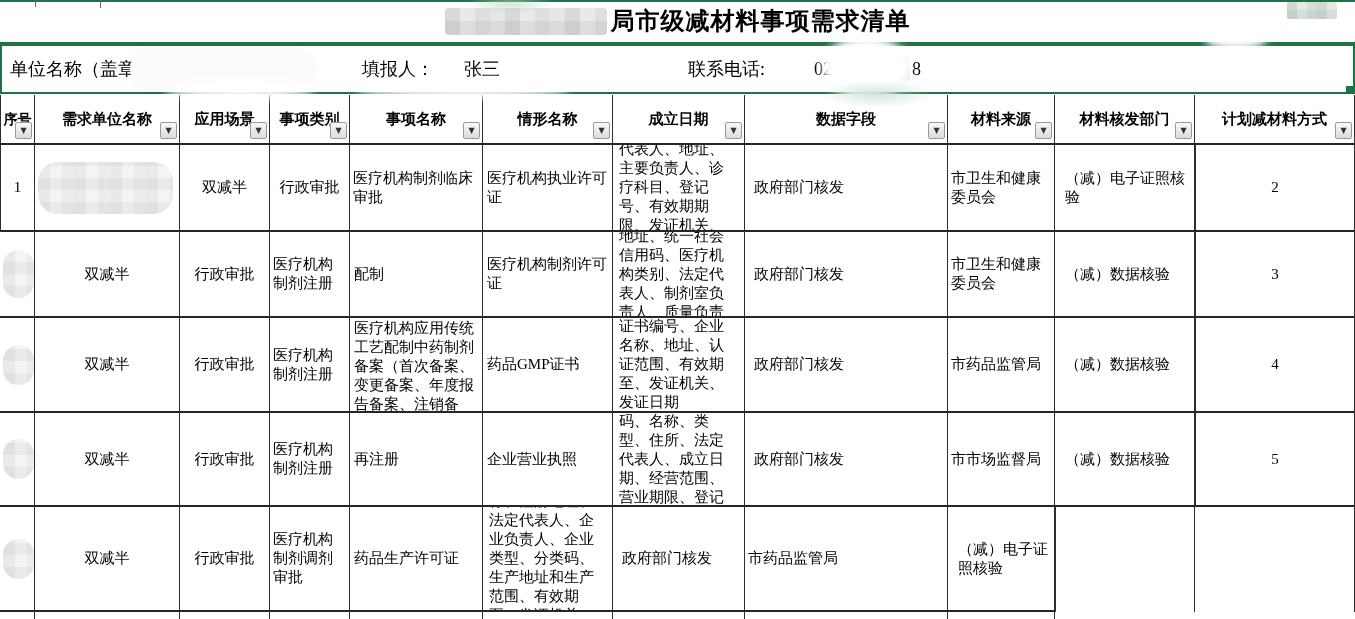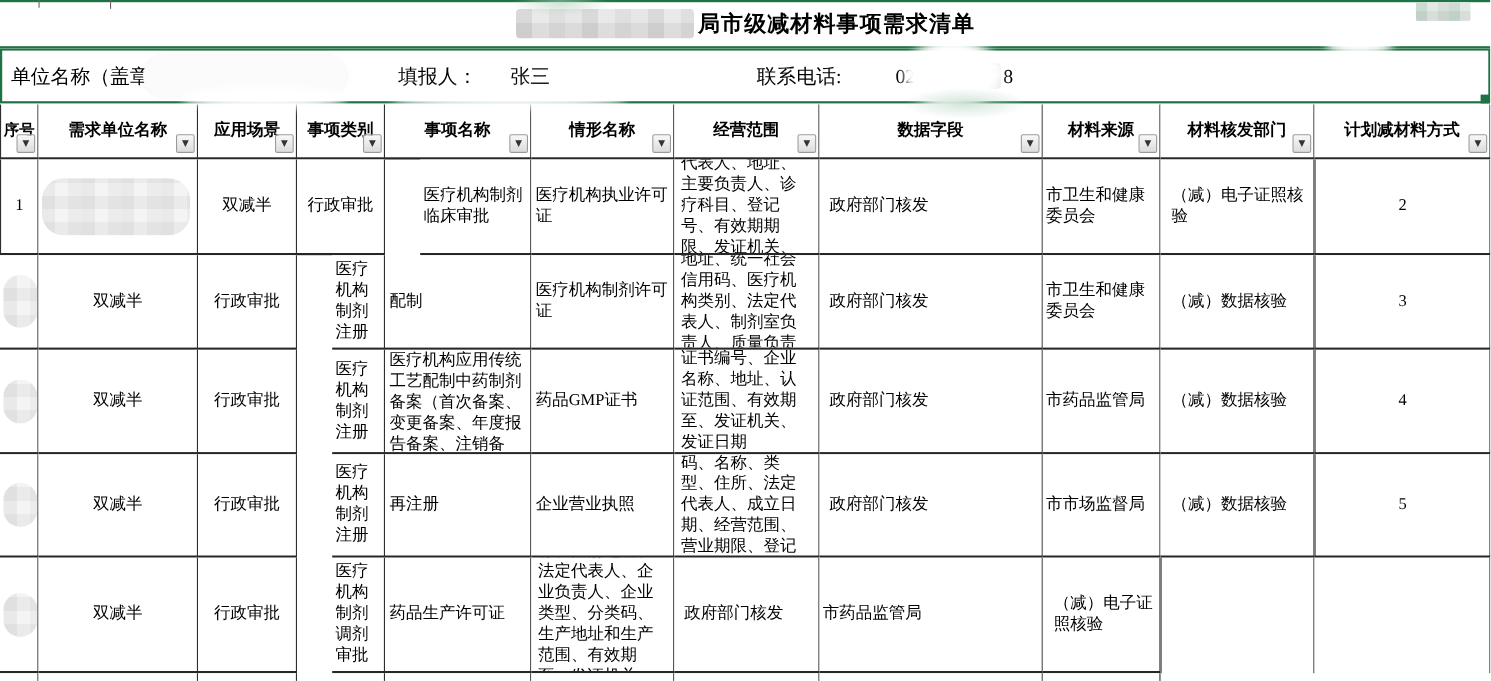--- a/index.html
+++ b/index.html
@@ -2,21 +2,21 @@
 <html><head>
 <meta charset="utf-8">
 <style>
   html,body{margin:0;padding:0;background:#fff;}
   .stage{position:relative;width:1355px;height:619px;background:#ffffff;overflow:hidden;
          font-family:"Liberation Serif","DejaVu Serif",serif;color:#000;}
 
   
   .title-bar{position:absolute;left:0;top:0;width:1355px;height:42px;
              display:flex;align-items:center;justify-content:center;}
-  .title-text{font-size:20px;font-weight:bold;letter-spacing:1px;}
+  .title-text{font-size:24px;font-weight:bold;letter-spacing:1px;}
   .mosaic-dk{display:inline-block;width:162px;height:27px;margin-right:4px;border-radius:4px;
     background-color:#e9e9e9;
     background-image:
       repeating-linear-gradient(90deg, rgba(0,0,0,0.07) 0 15px, rgba(0,0,0,0) 15px 30px, rgba(0,0,0,0.045) 30px 45px, rgba(0,0,0,0.01) 45px 60px),
       repeating-linear-gradient(0deg, rgba(0,0,0,0.05) 0 14px, rgba(0,0,0,0) 14px 28px);}
   .top-green-line{position:absolute;left:0;top:0;width:1355px;height:2px;background:#1E7244;}
   .title-underline{position:absolute;left:0;top:42px;width:1355px;height:2px;background:#1E7244;}
   .tick{position:absolute;top:0;width:1px;background:#666;}
 
   
@@ -32,21 +32,21 @@
 
   
   .table{position:absolute;left:0;top:95px;width:1355px;height:461px;display:grid;
          grid-template-columns:35px 145px 90px 80px 133px 130px 132px 203px 107px 140px 160px;
          grid-template-rows:50px 87px 86px 95px 94px 105px 7px;}
   .cell{box-sizing:border-box;border-right:1px solid #2e2e2e;border-bottom:2px solid #262626;
         display:flex;align-items:center;font-size:15px;line-height:19px;overflow:hidden;
         background:#fff;position:relative;}
   .bl{border-left:1px solid #2e2e2e;}
   .center{justify-content:center;text-align:center;}
-  .c-item{padding:1px 3px;margin-left:32px;}
+  .c-item{padding:1px 3px;}
   .c-sit{padding:1px 4px;}
   .c-mat{padding:1px 4px;}
   .c-fields{padding:1px 6px;}
   .c-src{padding:1px 2px 1px 9px;}
   .c-issuer{padding:1px 0 1px 3px;}
   .c-method{padding:1px 2px 1px 10px;}
   .top{align-items:flex-start;}
   .h{font-weight:bold;justify-content:center;text-align:center;}
   .pr{border-bottom:none;}
 
@@ -140,21 +140,21 @@
           <span class="farrow">▼</span>
         </span>
     </div>
     <div class="cell h">
       <span>情形名称</span>
       <span class="fbtn">
           <span class="farrow">▼</span>
         </span>
     </div>
     <div class="cell h">
-      <span>经营范围</span>
+      <span>成立日期</span>
       <span class="fbtn">
           <span class="farrow">▼</span>
         </span>
     </div>
     <div class="cell h">
       <span>数据字段</span>
       <span class="fbtn">
           <span class="farrow">▼</span>
         </span>
     </div>

